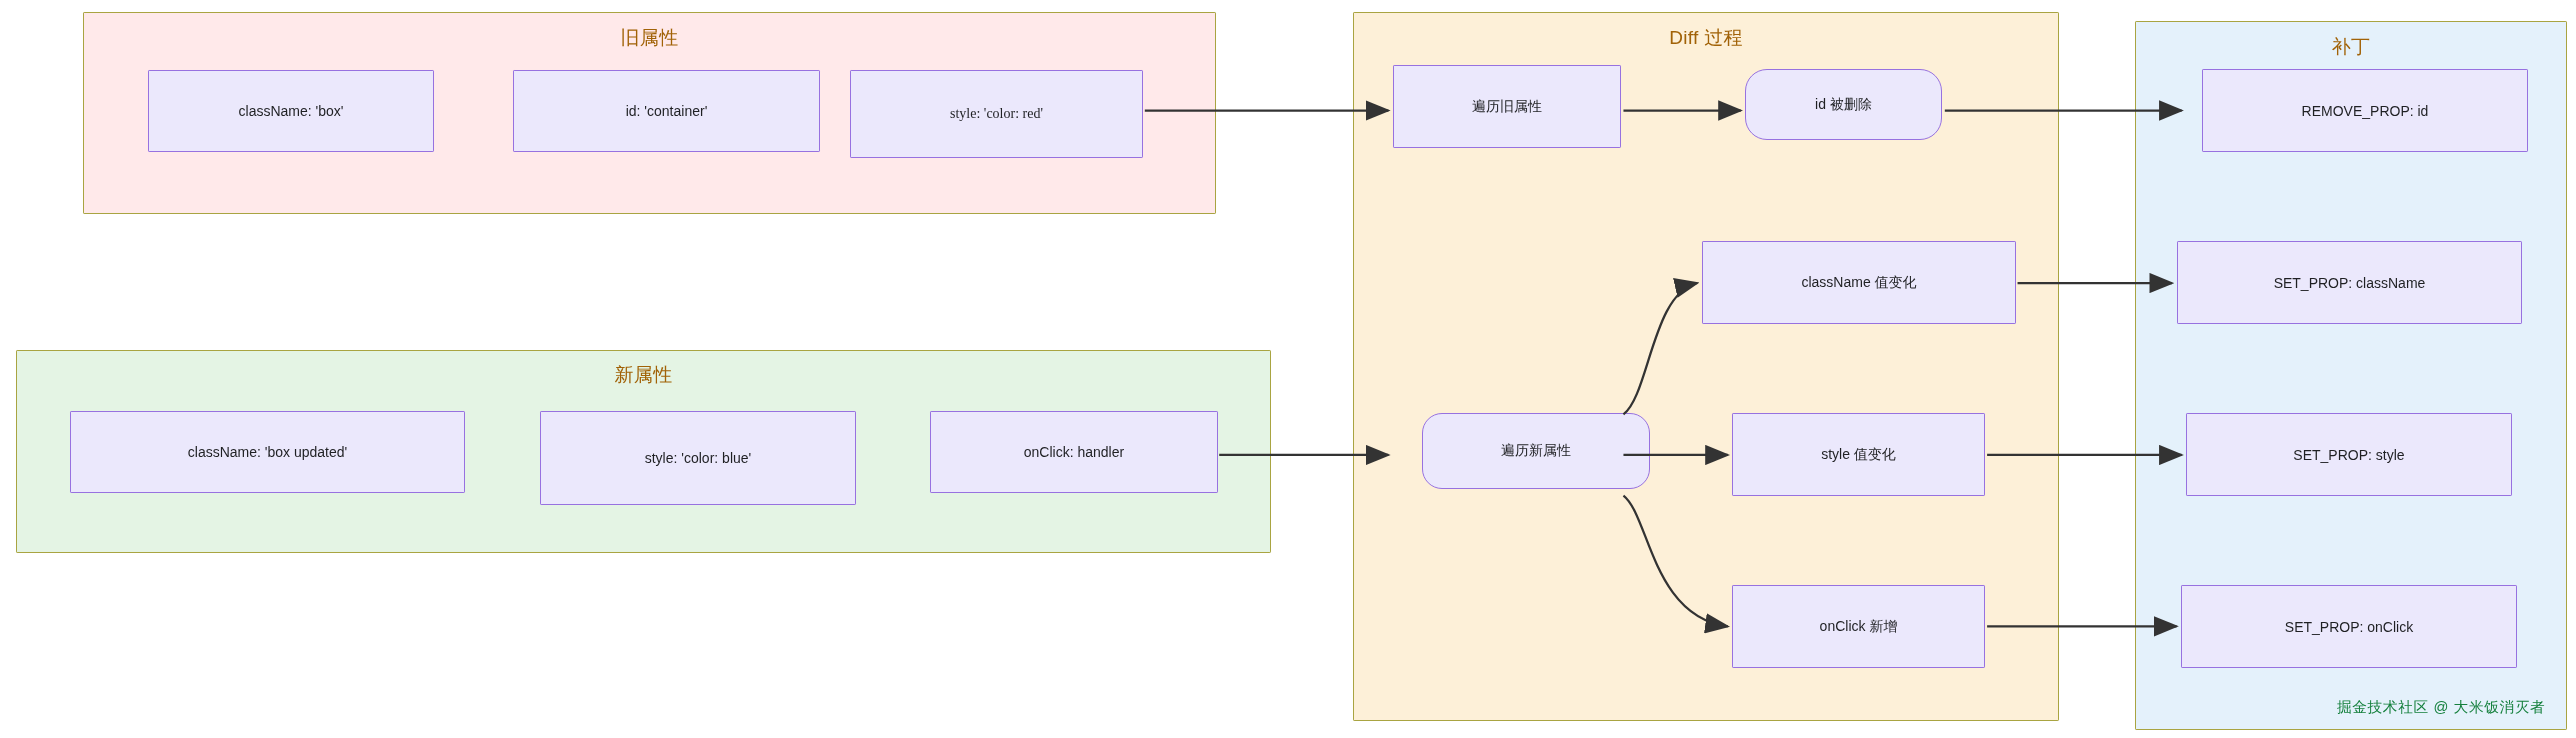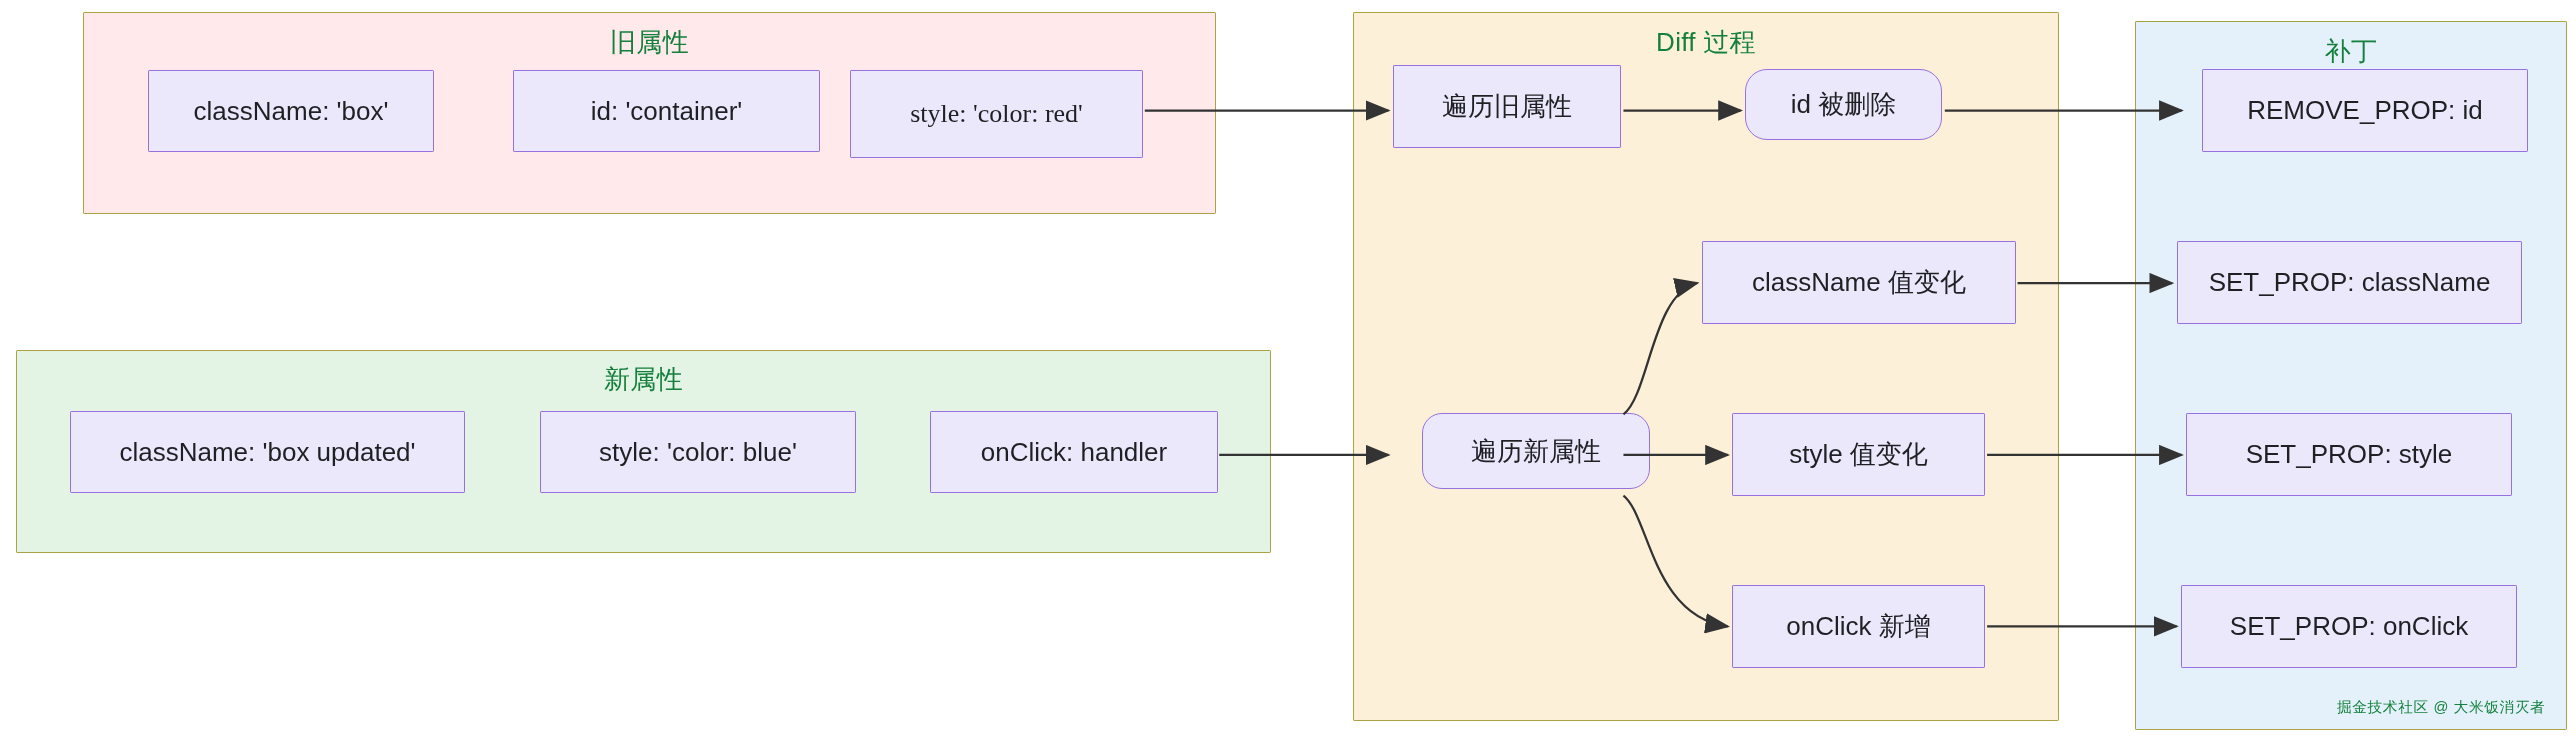--- a/index.html
+++ b/index.html
@@ -25,35 +25,35 @@
   .cluster {
     position: absolute;
     border: 1.7px solid #a9a441;
     border-radius: 1.1px;
     z-index: 1;
   }
   .cluster-title {
     position: absolute;
     left: 0; right: 0;
     text-align: center;
-    font-size: 26px;
-    color: #15803d;
+    font-size: 19px;
+    color: #a16207;
     letter-spacing: 0.3px;
     white-space: nowrap;
   }
   .node {
     position: absolute;
     background: #ebe8fc;
     border: 1.7px solid #9771e0;
     border-radius: 1.1px;
     display: flex;
     align-items: center;
     justify-content: center;
     z-index: 3;
-    font-size: 26px;
+    font-size: 14px;
     color: #1f2023;
     text-align: center;
     white-space: nowrap;
     padding: 0 5.6px;
   }
   .cluster-old { background: #ffe9ea; }
   .cluster-new { background: #e4f4e4; }
   .cluster-diff { background: #fdf0d8; }
   .cluster-patch { background: #e4f1fb; margin-top: 9px; }
   .watermark {
@@ -84,21 +84,21 @@
     <span>style: 'color: red'</span>
   </div>
 
   <div class="cluster cluster-new" style="left:16px; top:350px; width:1255px; height:203px;">
     <div class="cluster-title" style="top:11.3px;">新属性</div>
   </div>
 
   <div class="node" style="left:70px; top:411px; width:395px; height:82px;">
     <span>className: 'box updated'</span>
   </div>
-  <div class="node" style="left:540px; top:411px; width:316px; height:82px;">
+  <div class="node" style="left:540px; top:411px; width:316px; height:94px;">
     <span>style: 'color: blue'</span>
   </div>
   <div class="node" style="left:930px; top:411px; width:288px; height:82px;">
     <span>onClick: handler</span>
   </div>
 
   <div class="cluster cluster-diff" style="left:1353px; top:12.4px; width:706px; height:709px;">
     <div class="cluster-title" style="top:11.3px;">Diff 过程</div>
   </div>
 

